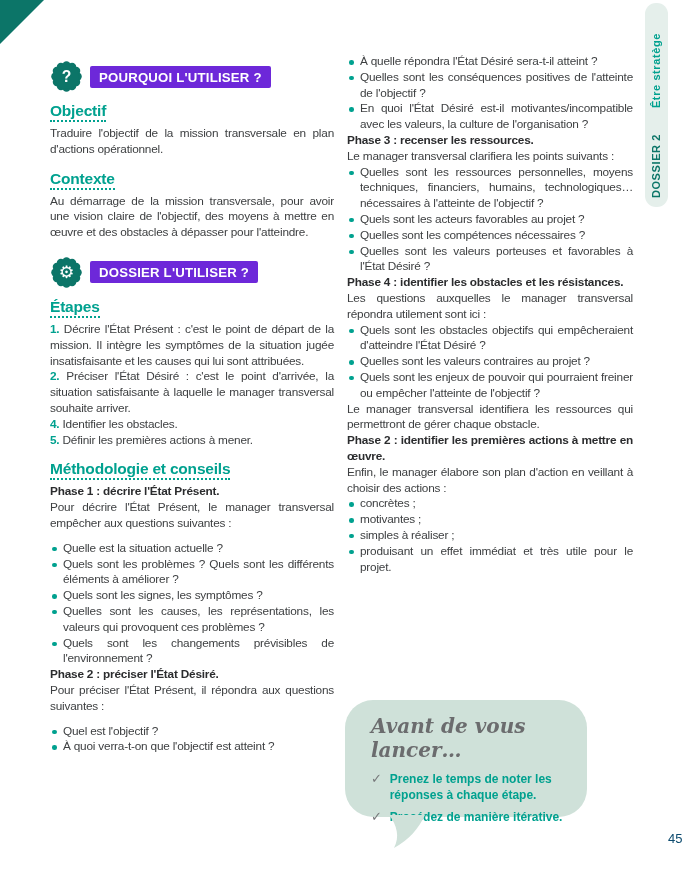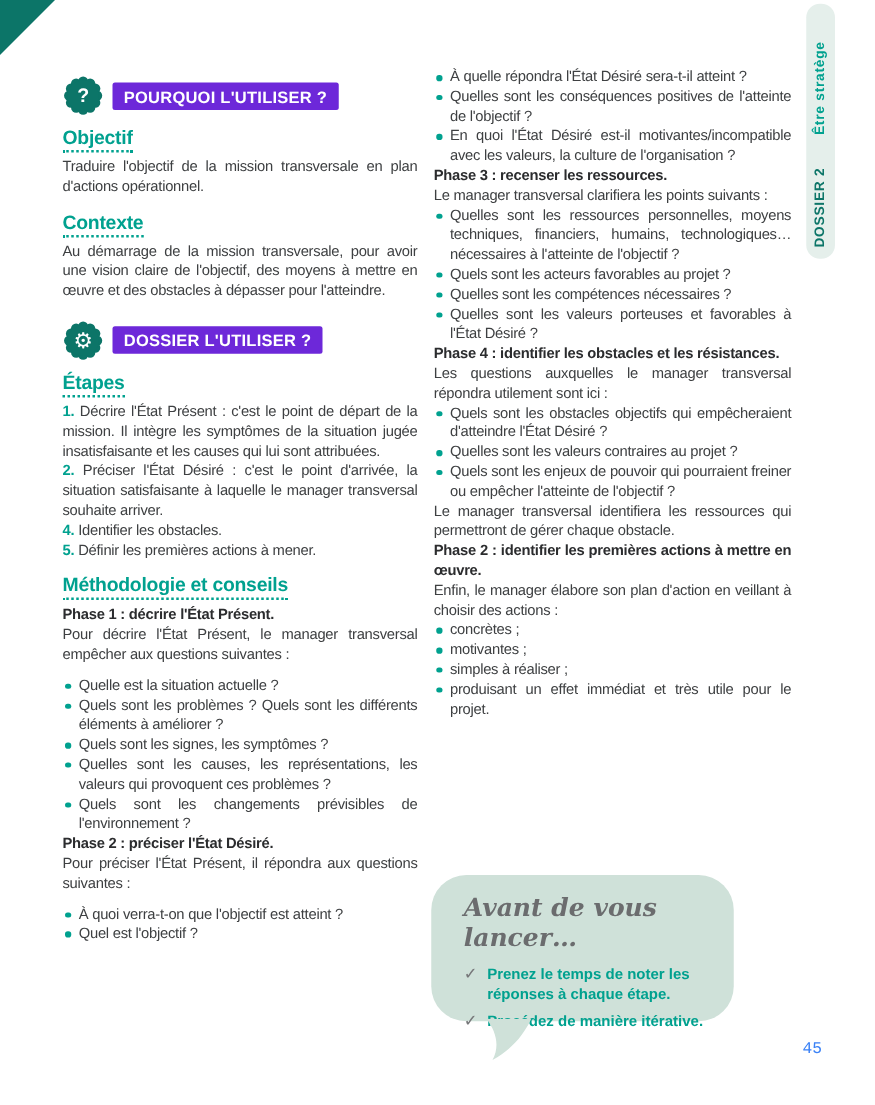--- a/index.html
+++ b/index.html
@@ -43,21 +43,21 @@
   .seal{display:inline-flex;flex:0 0 auto;}
   
   .bubble{position:absolute;left:345px;top:700px;width:242px;height:117px;box-sizing:border-box;
     background:#cfe1d9;border-radius:28px;padding:14px 22px 10px 26px;}
   .bubble-title{font-family:"DejaVu Serif","Liberation Serif",serif;font-style:italic;font-weight:bold;
     color:#6b6c6e;font-size:20px;line-height:24px;margin:0 0 9px;letter-spacing:0;}
   .check-row{display:flex;align-items:flex-start;margin:0 0 6px;}
   .check-mark{color:#77787a;font-size:13px;line-height:16px;margin-right:8px;flex:0 0 auto;}
   .check-text{color:#00a18f;font-weight:bold;font-size:12px;line-height:16px;letter-spacing:0;}
   .tail{position:absolute;left:44px;top:100%;margin-top:-2px;}
-  .page-num{position:absolute;left:642px;top:831px;font-size:13px;color:#3b82f6;letter-spacing:0;font-family:Liberation Mono, monospace;}
+  .page-num{position:absolute;left:668px;top:831px;font-size:13px;color:#0c4a6e;letter-spacing:0;}
 </style>
 </head>
 <body>
 
 <div class="page">
   <div class="corner"></div>
 
   <div class="tab">
     <div class="tab-inner">
       <span class="tab-theme">Être stratège</span>
@@ -129,22 +129,22 @@
       <ul class="bullets">
         <li>Quelle est la situation actuelle ?</li>
         <li>Quels sont les problèmes ? Quels sont les différents éléments à améliorer ?</li>
         <li>Quels sont les signes, les symptômes ?</li>
         <li>Quelles sont les causes, les représentations, les valeurs qui provoquent ces problèmes ?</li>
         <li>Quels sont les changements prévisibles de l'environnement ?</li>
       </ul>
       <p class="phase">Phase 2 : préciser l'État Désiré.</p>
       <p class="para">Pour préciser l'État Présent, il répondra aux questions suivantes :</p>
       <ul class="bullets">
+        <li>Quel est l'objectif ?</li>
         <li>À quoi verra-t-on que l'objectif est atteint ?</li>
-        <li>Quel est l'objectif ?</li>
       </ul>
     </div>
   <div class="col col-right">
       <ul class="bullets">
         <li>À quelle répondra l'État Désiré sera-t-il atteint ?</li>
         <li>Quelles sont les conséquences positives de l'atteinte de l'objectif ?</li>
         <li>En quoi l'État Désiré est-il motivantes/incompatible avec les valeurs, la culture de l'organisation ?</li>
       </ul>
       <p class="phase">Phase 3 : recenser les ressources.</p>
       <p class="para">Le manager transversal clarifiera les points suivants :</p>

